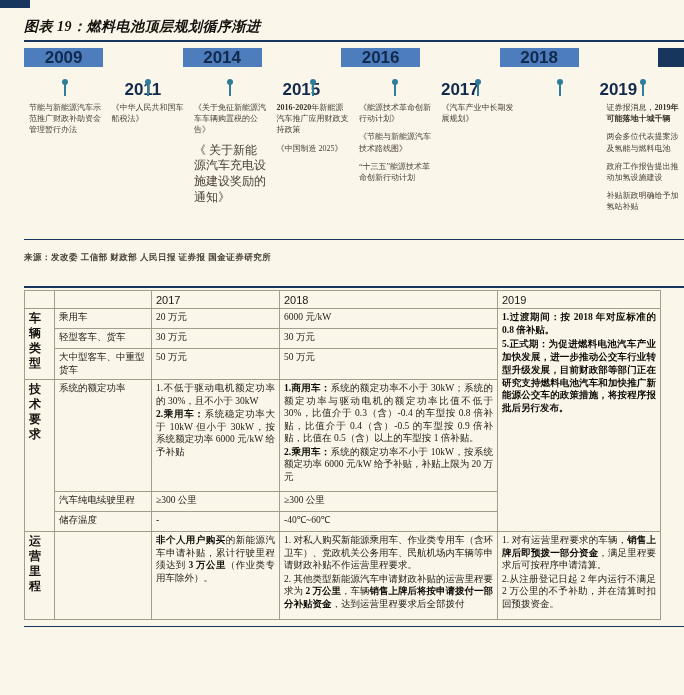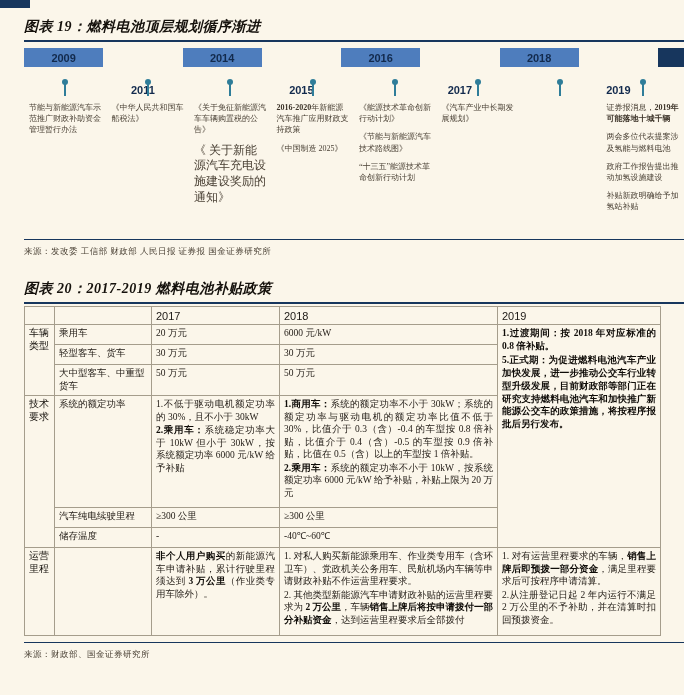--- a/index.html
+++ b/index.html
@@ -8,28 +8,28 @@
     background:#fbf6ea;padding:12px 24px 0 24px;overflow:hidden;
     font-family:"Liberation Serif",serif;color:#4a4135;
   }
   .corner-bar{position:absolute;top:0;left:0;width:30px;height:8px;background:#17365d;}
   .fig-title{
     font-family:"Liberation Serif",serif;font-style:italic;font-weight:bold;
     font-size:14px;color:#15110c;margin:6px 0 4px 0;letter-spacing:.5px;
   }
   .title-rule{height:2px;background:#17365d;margin:0 -24px 0 0;}
   .src-rule{height:1px;background:#17365d;margin:6px -24px 2px 0;}
-  .source{font-size:8.5px;color:#4a4135;margin:6px 0 0 0;letter-spacing:.5px;}
+  .source{font-size:8.5px;color:#4a4135;margin:12px 0 0 0;letter-spacing:.5px;font-weight:bold;}
 
   
   .tl-wrap{margin:6px -24px 0 0;}
   .tl-bar{display:flex;height:19px;}
   .tl-seg{
     flex:1;display:flex;align-items:center;justify-content:center;
-    font-family:"Liberation Sans",sans-serif;font-weight:bold;font-size:11px;color:#122a4d;
+    font-family:"Liberation Sans",sans-serif;font-weight:bold;font-size:17px;color:#122a4d;
   }
   .tl-seg.blue{background:#4e7dbd;}
   .tl-seg.gray{background:#fef9c3;margin-top:42px;}
   .tl-endcap{width:26px;background:#17365d;}
   .tl-cols{display:flex;min-height:166px;margin-top:0;}
   .tl-col{flex:1;padding:12px 5px;box-sizing:border-box;}
   .tick{width:2px;height:15px;background:#2f7d99;margin:2px auto 6px auto;position:relative;}
   .tick::before{
     content:"";position:absolute;top:-2px;left:-2px;width:6px;height:6px;border-radius:50%;background:#2f7d99;
   }
@@ -45,22 +45,22 @@
   }
   #policy-table th,#policy-table td{
     border:1px solid #a59d8c;padding:2px 4px;vertical-align:top;text-align:left;
     box-sizing:border-box;
   }
   #policy-table th{
     font-family:"Liberation Sans",sans-serif;font-weight:normal;font-size:11px;color:#1c1814;
     height:18px;vertical-align:middle;
   }
   td.group-label{
-    font-weight:normal;text-align:center;vertical-align:middle;
-    white-space:pre-line;font-size:10px;line-height:1.25;padding:2px 1px;color:#15110c;
+    font-weight:bold;text-align:center;vertical-align:middle;
+    white-space:pre-line;font-size:12px;line-height:1.25;padding:2px 1px;color:#15110c;
   }
   td.row-label{vertical-align:middle;}
   td.cell p{margin:0;text-align:justify;line-height:1.32;}
   td.cell p + p{margin-top:1px;}
   td.cell b{font-weight:bold;color:#0f0c08;}
   td.num{vertical-align:middle;margin-top:28px;}
   td.span2019{vertical-align:middle;}
   td.span2019 p{margin:0 0 2px 0;text-align:justify;line-height:1.34;}
   tbody tr.r-power{height:112px;}
   tbody tr.r-mileage{height:88px;}
@@ -127,21 +127,20 @@
             <p class="tl-item"><span>政府工作报告提出推动加氢设施建设</span></p>
             <p class="tl-item"><span>补贴新政明确给予加氢站补贴</span></p>
           </div>
         </div>
     </div>
     <div class="src-rule"></div>
     <p class="source">来源：发改委 工信部 财政部 人民日报 证券报 国金证券研究所</p>
   </section>
 
   <section class="fig20">
-    <h2 class="fig-title">图表 20：2017-2019 燃料电池补贴政策</h2>
     <div class="title-rule"></div>
     <table id="policy-table">
       <colgroup>
         <col style="width:30px">
           <col style="width:97px">
           <col style="width:128px">
           <col style="width:218px">
           <col style="width:163px">
       </colgroup>
       <thead>
@@ -230,15 +229,14 @@
               <p><span>2. 其他类型新能源汽车申请财政补贴的运营里程要求为 </span><b>2 万公里</b><span>，车辆</span><b>销售上牌后将按申请拨付一部分补贴资金</b><span>，达到运营里程要求后全部拨付</span></p>
             </td>
             <td class="cell">
               <p><span>1. 对有运营里程要求的车辆，</span><b>销售上牌后即预拨一部分资金</b><span>，满足里程要求后可按程序申请清算。</span></p>
               <p><span>2.从注册登记日起 2 年内运行不满足 2 万公里的不予补助，并在清算时扣回预拨资金。</span></p>
             </td>
           </tr>
         </tbody>
     </table>
     <div class="src-rule"></div>
-    <p class="source">来源：财政部、国金证券研究所</p>
   </section>
 </div>
 
 </body></html>

